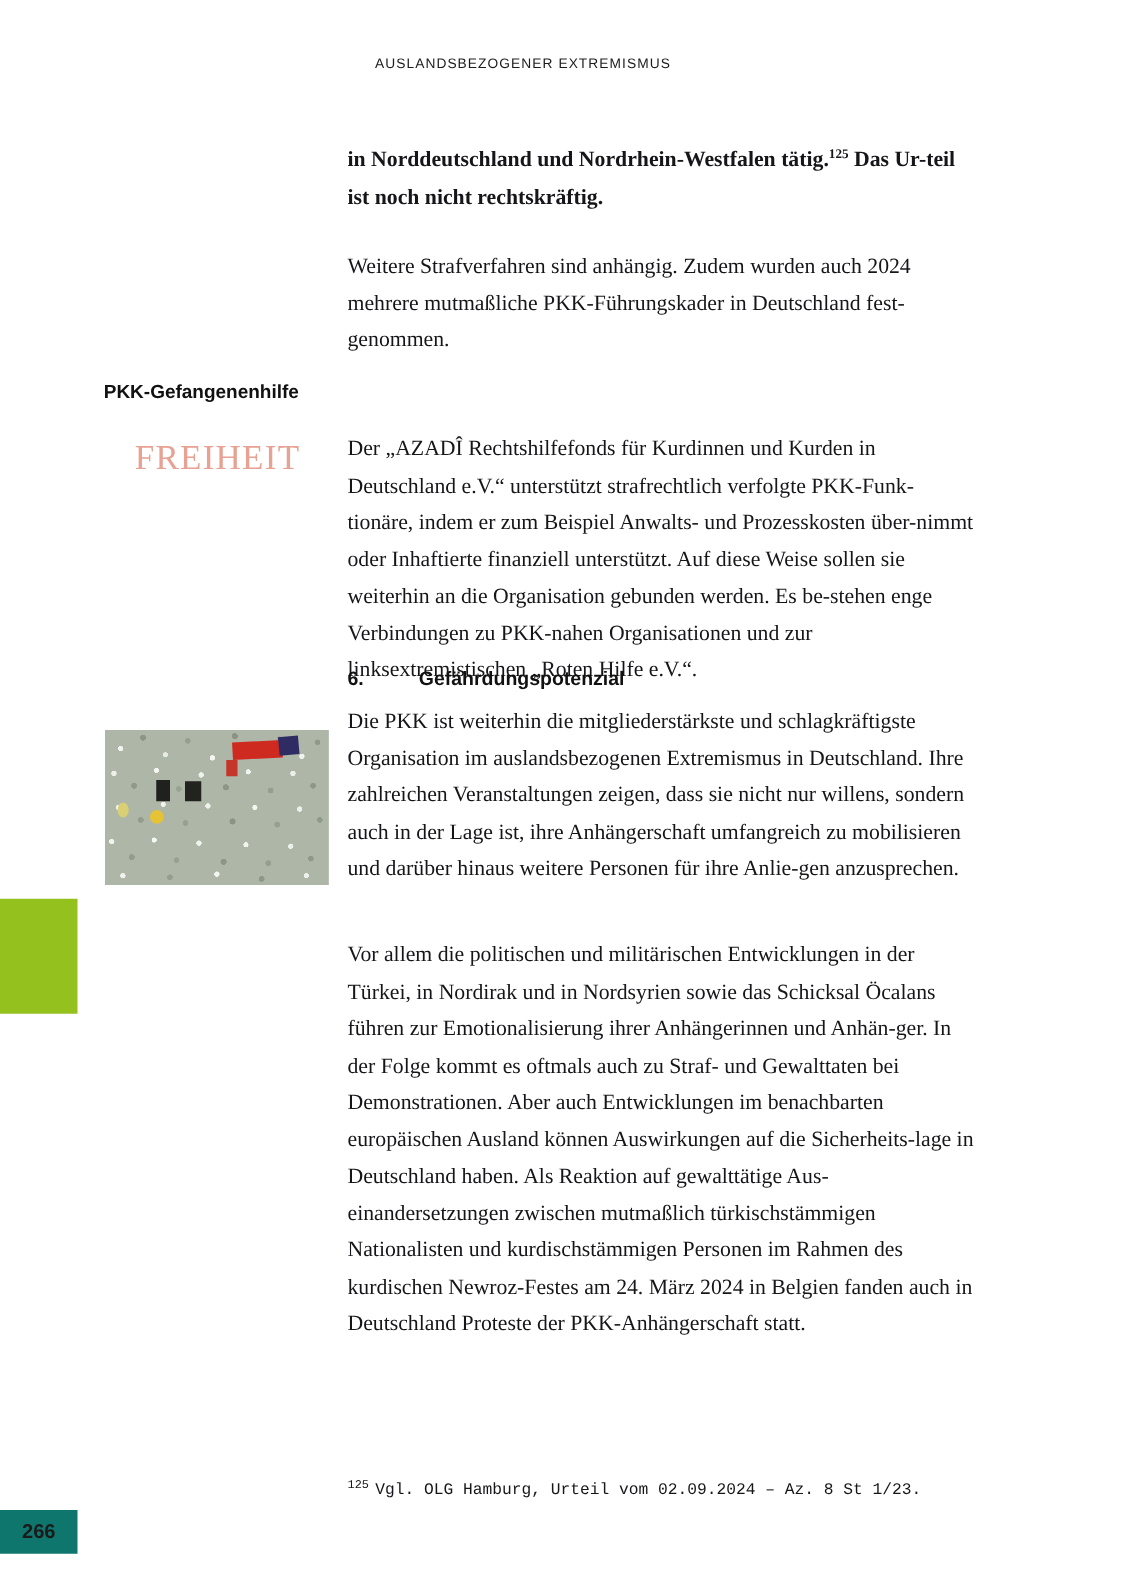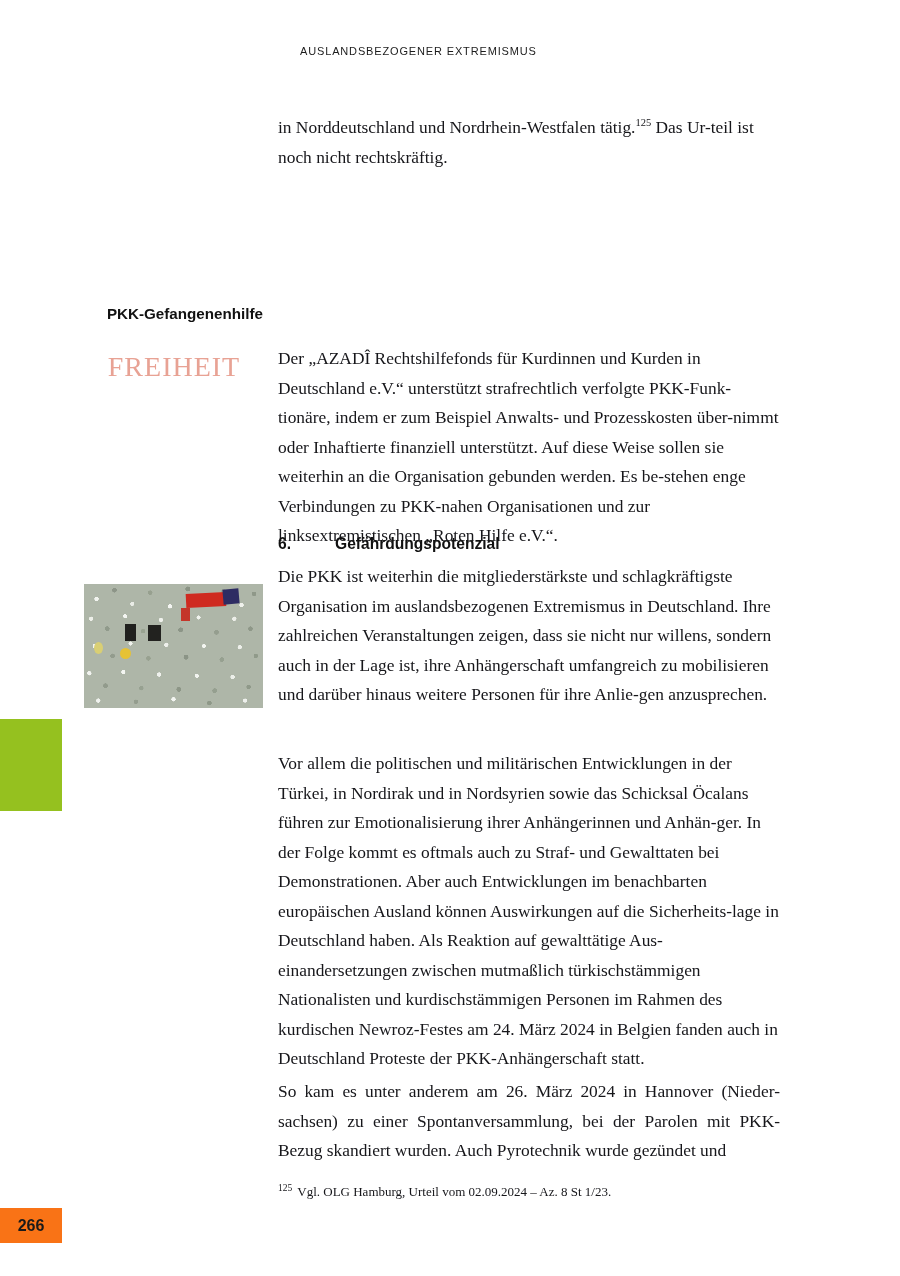--- a/index.html
+++ b/index.html
@@ -54,21 +54,21 @@
     font-size: 10.5px;
     vertical-align: super;
     line-height: 0;
   }
 
   
   .margin-label {
     position: absolute;
     width: 180px;
     left: 83px;
-    text-align: right;
+    text-align: left;
     font-family: "Liberation Sans", sans-serif;
     font-weight: bold;
     font-size: 15.2px;
     line-height: 25.5px;
     color: #111111;
   }
 
   
   .azadi-logo {
     position: absolute;
@@ -236,40 +236,40 @@
     height: 92px;
     background: #95c11f;
   }
 
   
   .footnote {
     position: absolute;
     left: 278px;
     top: 1182px;
     width: 502px;
-    font-family: Liberation Serif, serif;
+    font-family: Liberation Mono, monospace;
     font-size: 13px;
     line-height: 19px;
     color: #16161a;
   }
   .footnote .fn-num {
     font-size: 9.5px;
     vertical-align: super;
     line-height: 0;
     margin-right: 5px;
   }
 
   
   .page-number-box {
     position: absolute;
     left: 0;
     top: 1208px;
     width: 62px;
     height: 35px;
-    background: #f97316;
+    background: #0f766e;
     display: flex;
     align-items: center;
     justify-content: center;
   }
   .page-number-box span {
     font-family: "Liberation Sans", sans-serif;
     font-weight: bold;
     font-size: 16px;
     color: #1a1a1a;
   }
@@ -288,24 +288,27 @@
   }
   .section-heading .num { width: 57px; flex: none; }
 </style>
 </head>
 <body>
 
 <div class="page">
 
   <div class="running-header">AUSLANDSBEZOGENER EXTREMISMUS</div>
 
-  <div class="col-text" style="top:113px;">
+  <div class="col-text" style="top:113px;font-weight:bold;">
     <p class="para last-left"><span>in Norddeutschland und Nordrhein-Westfalen tätig.</span><sup>125</sup><span> Das Ur-teil ist noch nicht rechtskräftig.</span></p>
   </div>
 
+  <div class="col-text" style="top:198px;">
+    <p class="para last-left">Weitere Strafverfahren sind anhängig. Zudem wurden auch 2024 mehrere mutmaßliche PKK-Führungskader in Deutschland fest-genommen.</p>
+  </div>
 
   <div class="margin-label" style="top:301px;">PKK-Gefangenenhilfe</div>
 
   <div class="azadi-logo">
     <div class="freiheit">FREIHEIT</div>
   </div>
 
   <div class="col-text" style="top:301px;margin-top:43px;">
     <p class="para last-left">Der „AZADÎ Rechtshilfefonds für Kurdinnen und Kurden in Deutschland e.V.“ unterstützt strafrechtlich verfolgte PKK-Funk-tionäre, indem er zum Beispiel Anwalts- und Prozesskosten über-nimmt oder Inhaftierte finanziell unterstützt. Auf diese Weise sollen sie weiterhin an die Organisation gebunden werden. Es be-stehen enge Verbindungen zu PKK-nahen Organisationen und zur linksextremistischen „Roten Hilfe e.V.“.</p>
   </div>
@@ -331,23 +334,20 @@
   </div>
 
   <div class="green-block"></div>
 
 
   <div class="col-text" style="top:749px;">
     <p class="para last-left">Vor allem die politischen und militärischen Entwicklungen in der Türkei, in Nordirak und in Nordsyrien sowie das Schicksal Öcalans führen zur Emotionalisierung ihrer Anhängerinnen und Anhän-ger. In der Folge kommt es oftmals auch zu Straf- und Gewalttaten bei Demonstrationen. Aber auch Entwicklungen im benachbarten europäischen Ausland können Auswirkungen auf die Sicherheits-lage in Deutschland haben. Als Reaktion auf gewalttätige Aus-einandersetzungen zwischen mutmaßlich türkischstämmigen Nationalisten und kurdischstämmigen Personen im Rahmen des kurdischen Newroz-Festes am 24. März 2024 in Belgien fanden auch in Deutschland Proteste der PKK-Anhängerschaft statt.</p>
   </div>
 
 
-  <div class="col-text" style="top:1077px;">
-    <p class="para">So kam es unter anderem am 26. März 2024 in Hannover (Nieder-sachsen) zu einer Spontanversammlung, bei der Parolen mit PKK-Bezug skandiert wurden. Auch Pyrotechnik wurde gezündet und</p>
-  </div>
 
   <div class="footnote">
     <span class="fn-num">125</span><span>Vgl. OLG Hamburg, Urteil vom 02.09.2024 – Az. 8 St 1/23.</span>
   </div>
 
   <div class="page-number-box">
     <span>266</span>
   </div>
 
 </div>

